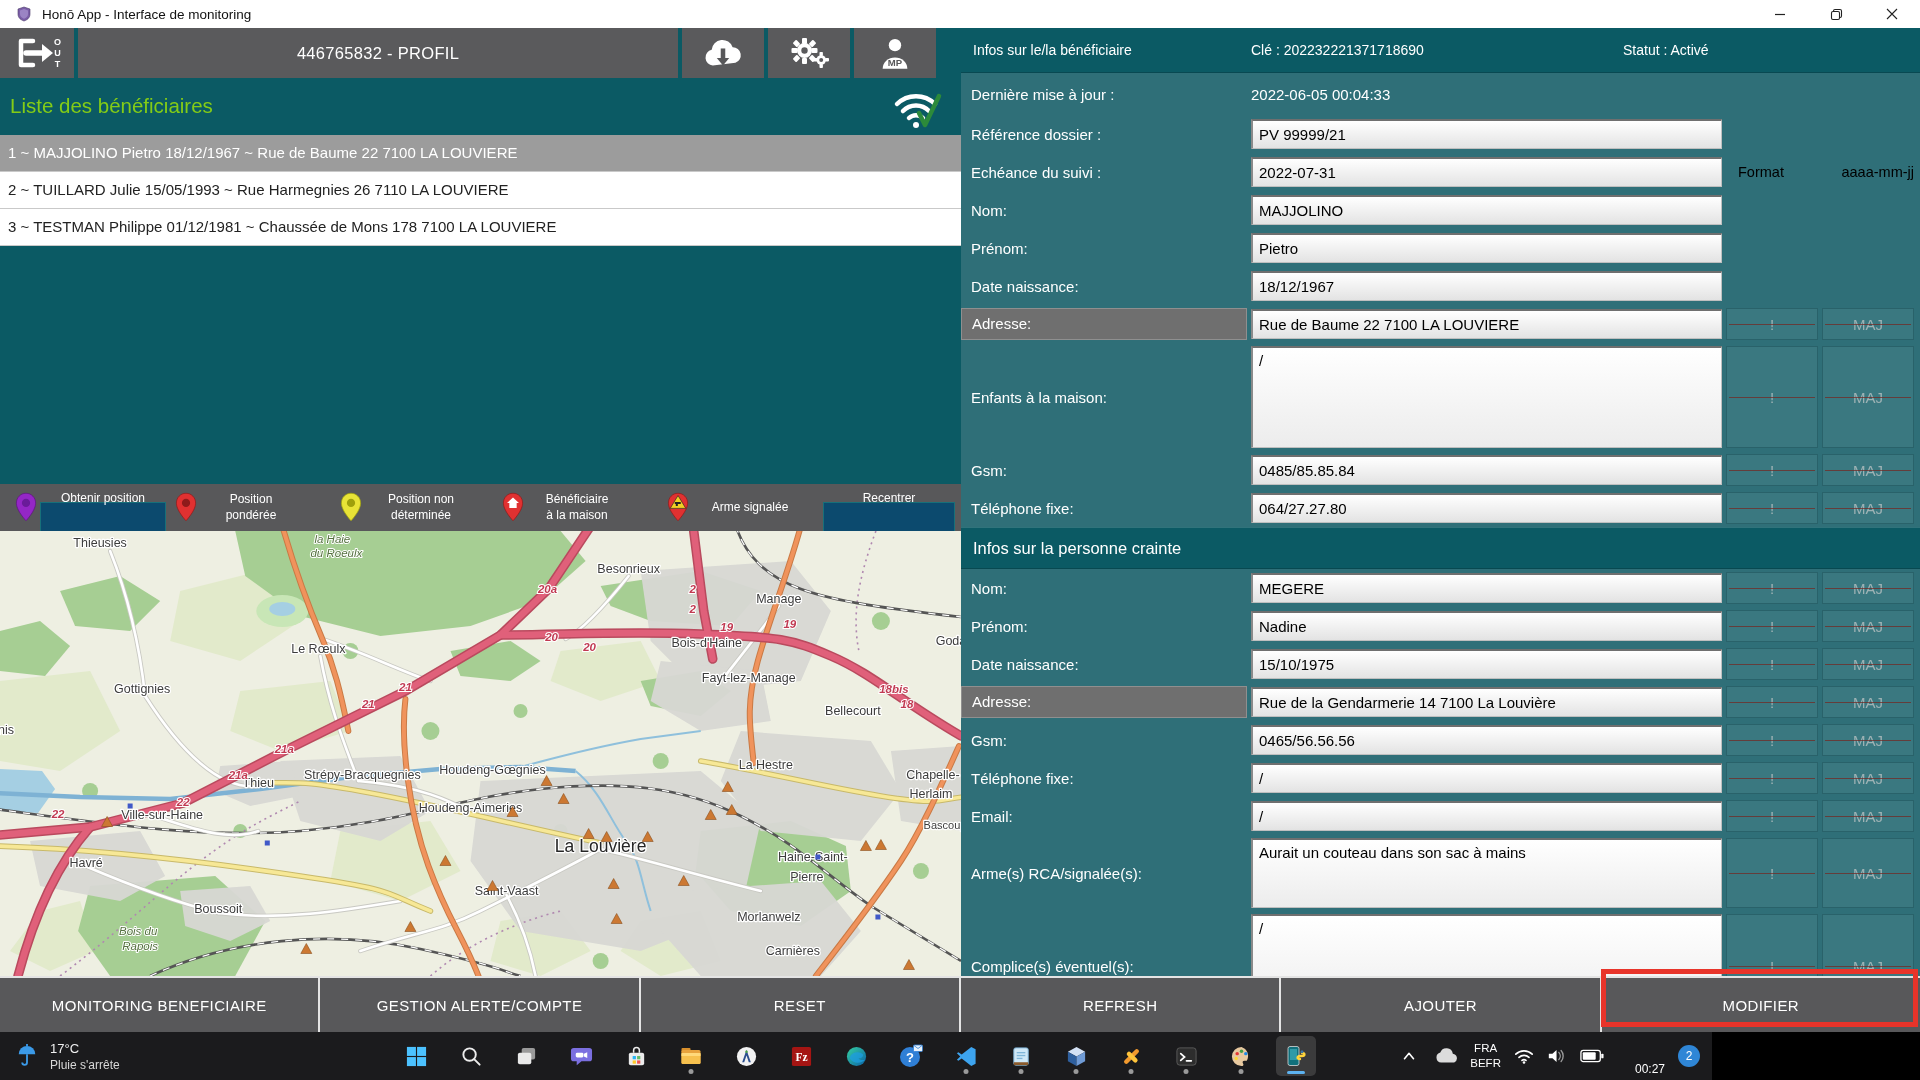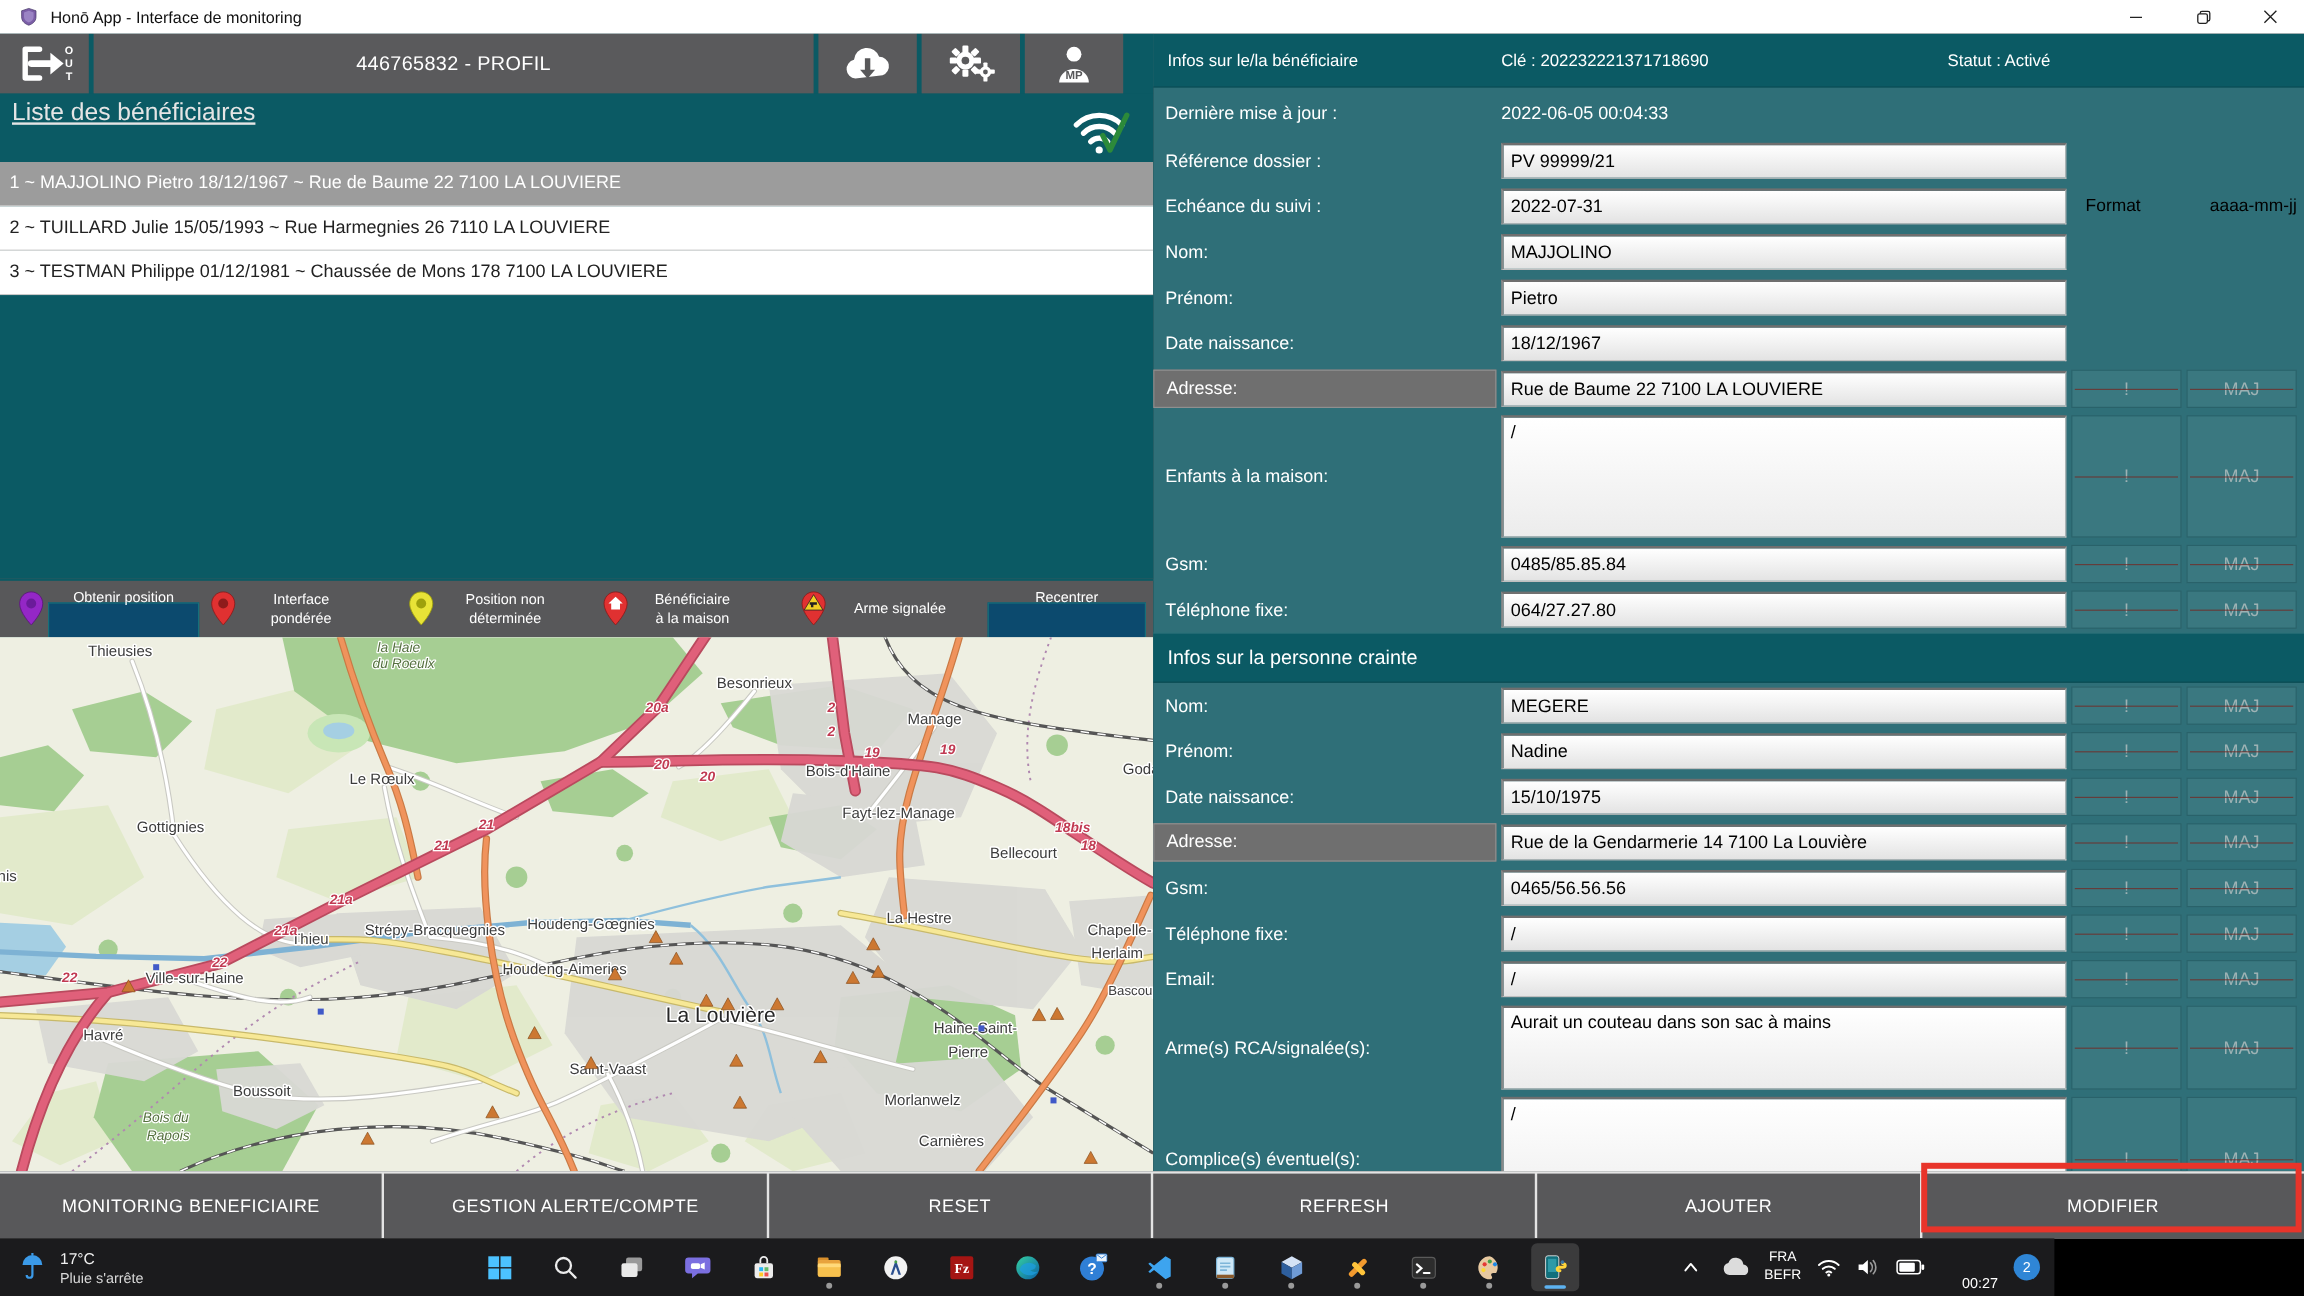--- a/index.html
+++ b/index.html
@@ -14,21 +14,21 @@
   .win-btn{width:56px;height:28px;display:flex;align-items:center;justify-content:center;color:#222;}
   
   .left-col{position:absolute;left:0;top:28px;width:961px;height:948px;background:#0B5A64;
             display:flex;flex-direction:column;}
   .toolbar{height:50px;display:flex;align-items:stretch;background:#0B5A64;}
   .tb-btn{background:#5a5a5c;display:flex;align-items:center;justify-content:center;color:#fff;}
   .tb-out{width:74px;margin-right:4px;}
   .tb-label{width:600px;margin-right:4px;font-size:16.5px;letter-spacing:.3px;}
   .tb-sq{width:82px;margin-right:4px;}
   .list-header{height:57px;position:relative;background:#0B5A64;}
-  .list-header .lh-text{position:absolute;left:10px;top:4px;font-size:20.5px;color:#e5e5e5;text-decoration:underline;}
+  .list-header .lh-text{position:absolute;left:10px;top:16px;font-size:20.5px;color:#84cc16;}
   .list-header .wifi{position:absolute;right:18px;top:6px;}
   .b-list{background:#0B5A64;}
   .b-row{height:36px;line-height:36px;background:#fff;color:#222;font-size:15px;
          padding-left:8px;border-bottom:1px solid #c9c9c9;white-space:nowrap;overflow:hidden;}
   .b-row.selected{background:#9C9C9C;color:#fff;}
   .list-filler{flex:1;background:#0B5A64;}
   
   .legend{height:47px;position:relative;background:#58585a;border-top:2px solid #0B5A64;box-sizing:content-box;}
   .leg-pin{position:absolute;top:8px;width:22px;height:30px;}
   .leg-lab{position:absolute;top:0;height:47px;display:flex;flex-direction:column;justify-content:center;
@@ -210,21 +210,21 @@
     </svg>
     <div class="leg-lab leg-box" style="left:40px;width:126px">
       <span>Obtenir position</span>
       <span>intermédiaire</span>
     </div>
     <svg class="leg-pin" style="left:175px" viewBox="0 0 24 32">
       <path d="M12 1 C6 1 1.5 5.8 1.5 11.8 C1.5 20 12 31 12 31 C12 31 22.5 20 22.5 11.8 C22.5 5.8 18 1 12 1 Z" fill="#e03131" stroke="#8e1b1b" stroke-width=".8"></path>
       <circle cx="12" cy="11.5" r="4.5" fill="#8e1b1b"></circle>
     </svg>
     <div class="leg-lab" style="left:205px;width:92px">
-      <span>Interface</span>
+      <span>Position</span>
         <span>pondérée</span>
     </div>
     <svg class="leg-pin" style="left:340px" viewBox="0 0 24 32">
       <path d="M12 1 C6 1 1.5 5.8 1.5 11.8 C1.5 20 12 31 12 31 C12 31 22.5 20 22.5 11.8 C22.5 5.8 18 1 12 1 Z" fill="#e8e337" stroke="#9ea00c" stroke-width=".8"></path>
       <circle cx="12" cy="11.5" r="4.5" fill="#9ea00c"></circle>
     </svg>
     <div class="leg-lab" style="left:371px;width:100px">
       <span>Position non</span>
         <span>déterminée</span>
     </div>

